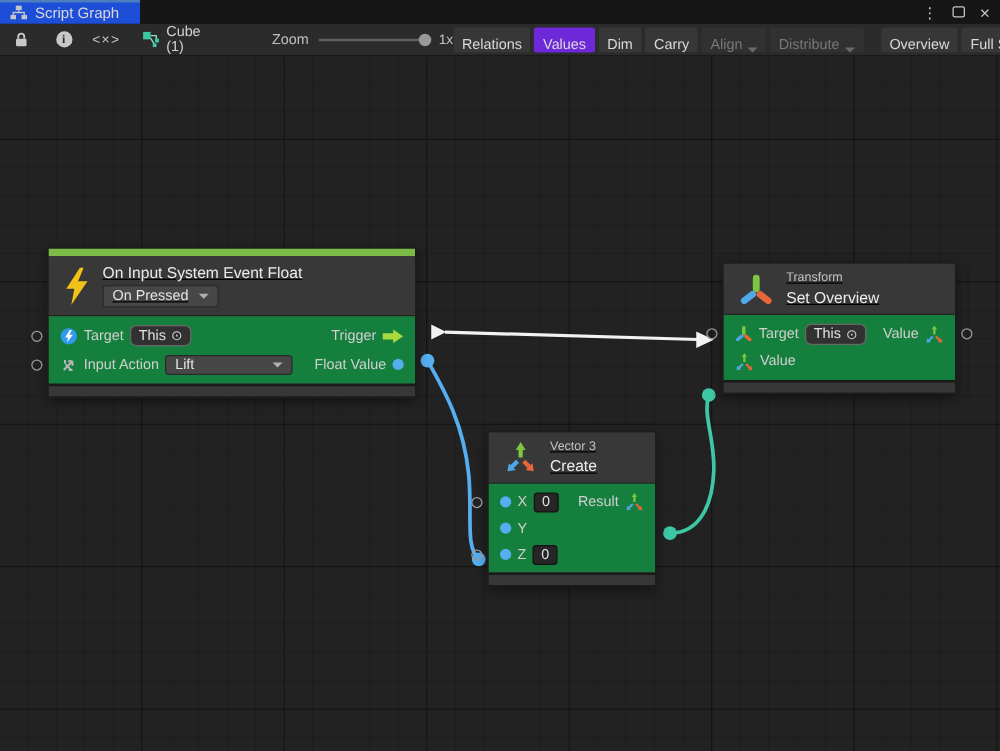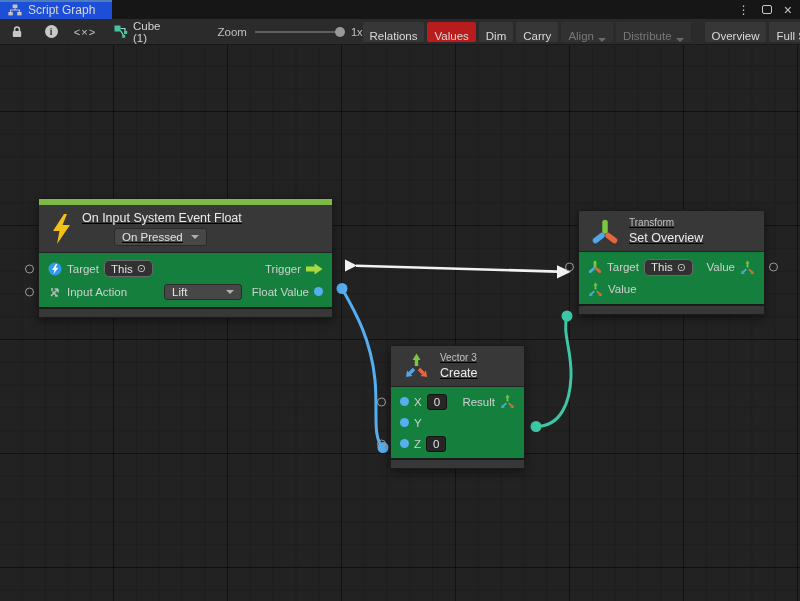--- a/index.html
+++ b/index.html
@@ -27,21 +27,21 @@
   .crumb-label { font-size:11.5px; color:#d2d2d2; }
   .zoom-group { display:flex; align-items:center; gap:8px; margin-left:49px; }
   .zoom-label { font-size:11.5px; color:#c0c0c0; }
   .slider { position:relative; width:88px; height:12px; }
   .slider-track { position:absolute; left:0; right:0; top:5px; height:2px; background:#5f5f5f; }
   .slider-handle { position:absolute; right:-2px; top:1px; width:10px; height:10px; border-radius:50%; background:#999; }
   .zoom-value { font-size:11px; color:#c0c0c0; }
   .tb-buttons { margin-left:auto; display:flex; align-items:center; gap:3px; padding-right:2px; }
   .tb-btn { height:20px; padding:0 7px; display:flex; align-items:flex-end; gap:4px; font-size:11.5px;
             color:#dadada; background:#373737; border:none; border-radius:2px; white-space:nowrap; }
-  .tb-btn.active { background:#b91c1c; }
+  .tb-btn.active { background:#6d28d9; }
   .tb-btn.disabled { color:#787878; background:#313131; }
   .caret-down { width:0; height:0; border-left:4px solid transparent; border-right:4px solid transparent; border-top:4px solid #b0b0b0; display:inline-block; }
   .tb-btn.disabled .caret-down { border-top-color:#6a6a6a; }
   .tb-gap { width:8px; }
 
   .info-circle { width:13px; height:13px; border-radius:50%; background:#c8c8c8; color:#2b2b2b;
                  font-size:9.5px; font-weight:bold; display:flex; align-items:center; justify-content:center; font-family:"Liberation Serif",serif; }
 
   
   .canvas { position:relative; width:800px; height:556px; background-color:#222222;
@@ -57,21 +57,21 @@
 
   
   .node { position:absolute; background:#2b2b2b; border:1px solid #1b1b1b; box-shadow:0 3px 9px rgba(0,0,0,0.45); }
   .event-strip { height:6px; background:#7CBB45; }
   .n-header { background:#383838; border-bottom:1px solid #232323; display:flex; align-items:center; gap:10px; padding:6px 12px;text-decoration:underline; }
   .n-titles { display:flex; flex-direction:column; gap:3px; }
   .n-title { font-size:12.5px; color:#ececec; white-space:nowrap; }
   .n-category { font-size:10px; color:#c2c2c2; white-space:nowrap; }
   .n-dropdown { display:inline-flex; align-items:center; justify-content:space-between; gap:8px;
                 background:#474747; border:1px solid #2a2a2a; border-radius:3px; padding:2px 7px;
-                font-size:11.5px; color:#e4e4e4; width:max-content;margin-left:32px; }
+                font-size:11.5px; color:#e4e4e4; width:max-content; }
   .n-dropdown.fixed { width:102px; padding:1px 7px; }
   .n-body { padding:4px 0; background:#15803d; }
   .n-row { position:relative; display:flex; align-items:center; gap:5px; padding:0 9px; height:23px; }
   .rh22 .n-row { height:22px; }
   .rh21 .n-row { height:21px; }
   .lbl { font-size:11.5px; color:#cfcfcf; white-space:nowrap; }
   .flex { flex:1; }
   .pill { display:inline-flex; align-items:center; gap:4px; background:#313131; border:1px solid #686868;
           border-radius:5px; padding:1px 6px; font-size:11.5px; color:#e2e2e2; }
   .tgt-glyph { font-size:11px; color:#cfcfcf; }

